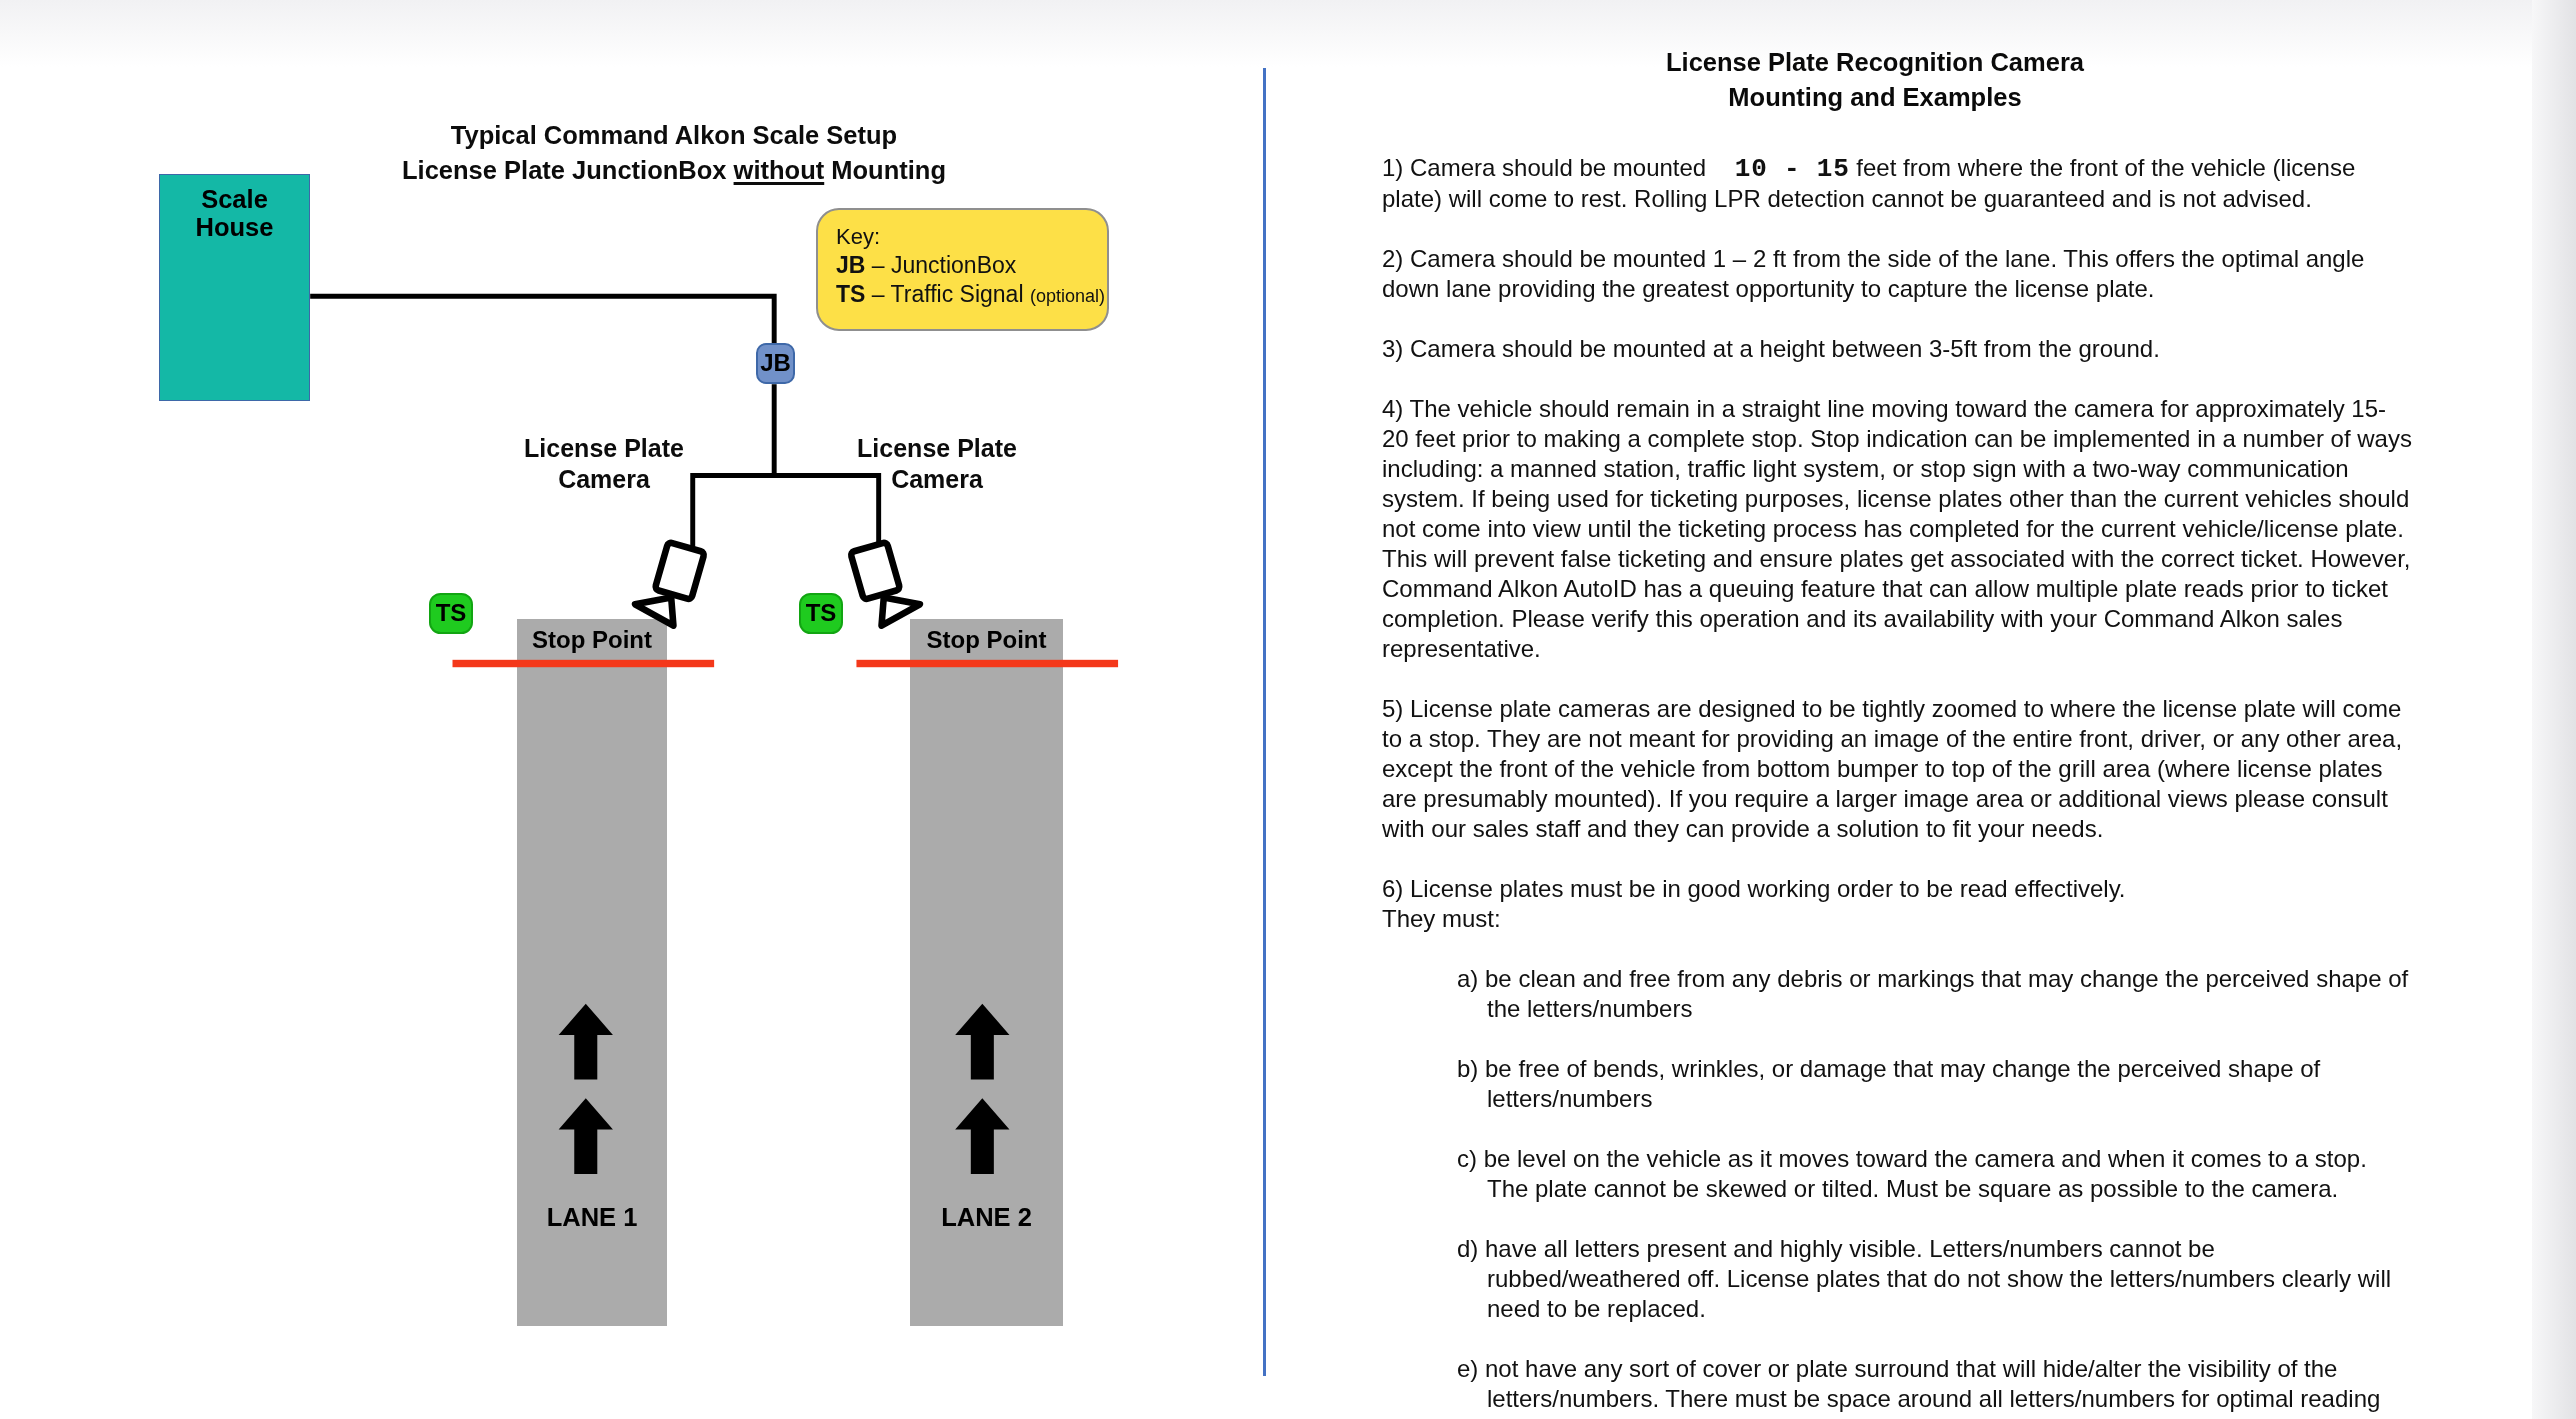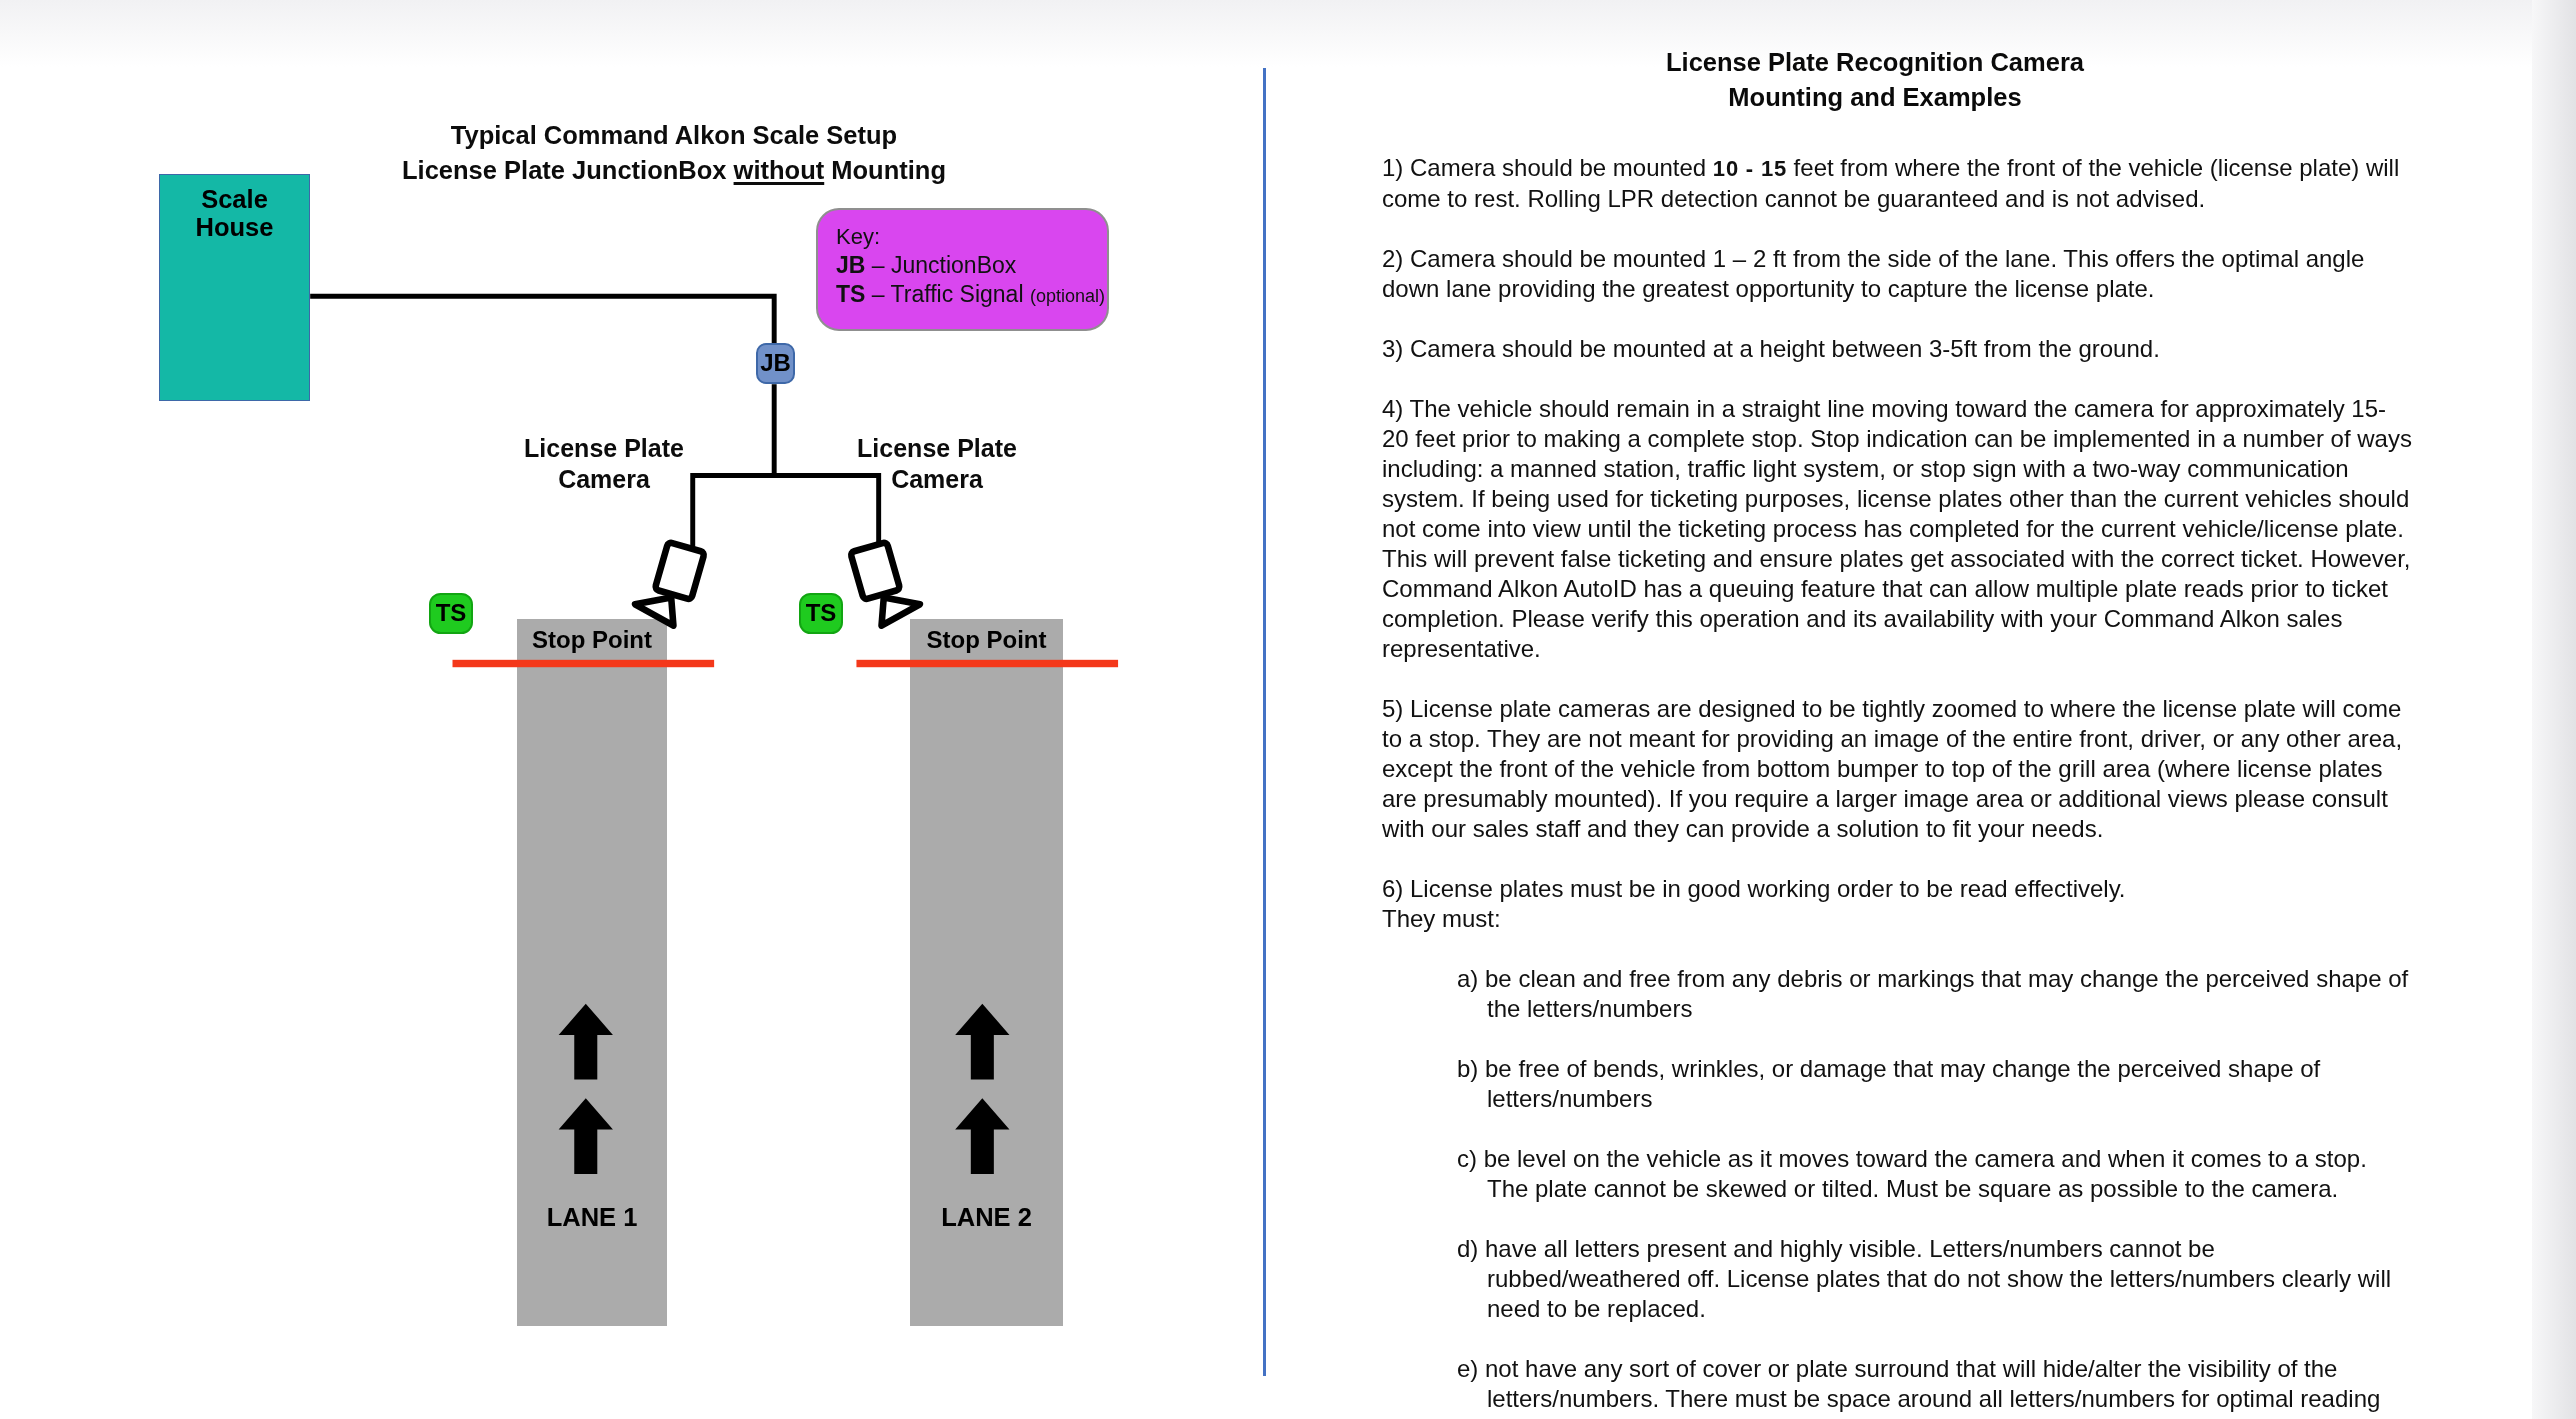--- a/index.html
+++ b/index.html
@@ -18,21 +18,21 @@
   .diagram{left:0;top:0;width:1267px;height:1356px;z-index:1;}
   .d-title{left:263px;top:118px;width:822px;text-align:center;font-weight:bold;font-size:25.5px;line-height:35px;color:#0c0c0c;}
   .u{text-decoration:underline;text-decoration-thickness:2.5px;text-underline-offset:3.3px;}
 
   .scale-house{left:159px;top:174px;width:151px;height:227px;background:#14b8a6;border:1.6px solid #3E68A8;
                box-sizing:border-box;text-align:center;color:#000;}
   .sh-name{margin-top:10px;font-weight:bold;font-size:25.5px;line-height:28px;}
   .sh-equip{margin-top:30px;font-weight:bold;font-size:22px;line-height:26px;}
 
   .key-box{left:816px;top:208px;width:293px;height:123px;border:2.5px solid #8f8f8f;border-radius:23px;
-           box-sizing:border-box;background:#d946ef;padding:13px 0 0 18px;color:#111;}
+           box-sizing:border-box;background:#fde047;padding:13px 0 0 18px;color:#111;}
   .key-head{font-size:22px;line-height:28px;}
   .key-line{font-size:23px;line-height:29px;}
   .key-abbr{font-weight:bold;}
   .key-note{font-size:18px;text-align:right;}
 
   .badge{box-sizing:border-box;text-align:center;font-weight:bold;color:#000;z-index:3;}
   .jb-badge{left:756px;top:343px;width:39px;height:41px;background:#7191C9;border:2.5px solid #3E68A8;
             border-radius:10px;font-size:24px;line-height:36px;}
   .ts-badge{width:44px;height:41px;background:#1FCB1F;border:2.5px solid #12A512;border-radius:11.5px;
             font-size:24px;line-height:36px;}
@@ -48,21 +48,21 @@
   .lane-2{left:910px;top:619px;width:153px;height:707px;}
   .stop-label{left:0;top:6.6px;width:100%;text-align:center;font-weight:bold;font-size:24px;color:#000000;}
   .lane-label{left:0;top:584px;width:100%;text-align:center;font-weight:bold;font-size:25.5px;color:#000000;}
 
   .svg-layer{left:0;top:0;width:1267px;height:1420px;z-index:2;}
 
   
   .r-title{left:1361px;top:45px;width:1028px;text-align:center;font-weight:bold;font-size:25.5px;line-height:35px;color:#0a0a0a;z-index:2;}
   .r-body{left:1382px;top:153px;width:1030px;font-size:24px;line-height:30px;color:#111;z-index:2;}
   .r-body p{margin:0 0 30px 0;}
-  .mono-range{font-family:Liberation Sans, sans-serif;font-weight:600;font-size:22px;letter-spacing:0.8px;}
+  .mono-range{font-family:Liberation Mono, monospace;font-weight:600;font-size:26px;letter-spacing:0.8px;margin-left:22px;}
   .sub-intro{margin:0;margin-left:31px;}
   .sub-item{margin:0;padding-left:105px;text-indent:-30px;}
   .p6-block{margin:0 0 30px 0;}
 </style>
 </head>
 <body>
 
 <div class="page">
 
   <div class="abs top-band"></div>

